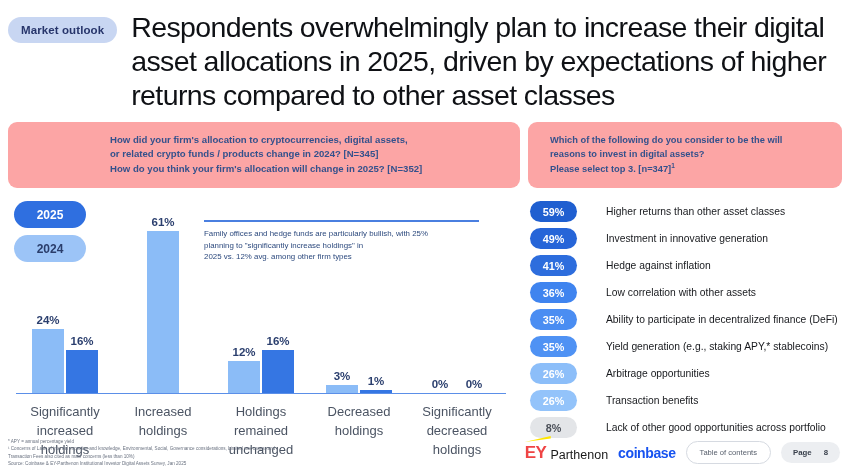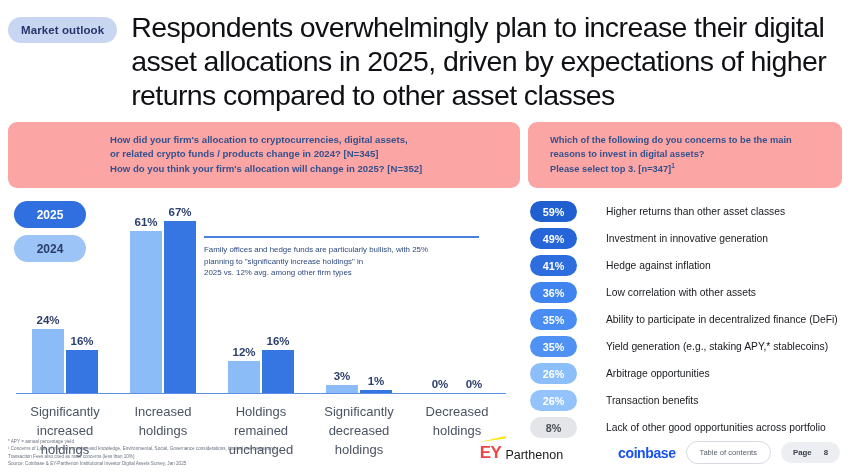--- a/index.html
+++ b/index.html
@@ -48,21 +48,21 @@
   .legend { position: absolute; left: 6px; top: 5px; z-index: 3; }
   .legend-pill {
     width: 72px; height: 27px; border-radius: 999px;
     display: flex; align-items: center; justify-content: center;
     font-size: 12px; font-weight: bold; margin-bottom: 7px;
   }
   .legend-2025 { background: #2f6fe0; color: #ffffff; }
   .legend-2024 { background: #9cc4f7; color: #2a3d6b; }
 
   
-  .annot { position: absolute; left: 196px; top: 24px; width: 275px; z-index: 3; margin-top: 16px; }
+  .annot { position: absolute; left: 196px; top: 24px; width: 275px; z-index: 3; }
   .annot-rule { height: 1.5px; background: #4a7fe0; width: 100%; margin-bottom: 6px; }
   .annot p { color: #2d4a7e; font-size: 7.9px; line-height: 1.5; }
 
   
   .chart { position: absolute; left: 0; top: 0; width: 512px; height: 245px; }
   .axis { position: absolute; left: 8px; right: 14px; bottom: 47px;
           height: 1.5px; background: #5b8fe8; }
   .groups {
     position: absolute; left: 8px; right: 14px; bottom: 48.5px; top: 10px;
     display: flex; align-items: flex-end;
@@ -99,21 +99,21 @@
   .notes { position: absolute; left: 8px; bottom: 4px; width: 380px; }
   .notes div { color: #6a7280; font-size: 4.6px; line-height: 1.65; }
   .brandrow { position: absolute; right: 10px; bottom: 8px;
               display: flex; align-items: center; gap: 10px; }
   .ey { position: relative; display: flex; align-items: flex-end; gap: 4px; }
   .ey-mark { font-size: 17px; font-weight: bold; color: #ef4444; letter-spacing: -.5px; line-height: 1; }
   .ey-beam { position: absolute; left: 0; top: -8px; width: 26px; height: 6px;
              background: linear-gradient(100deg, #ffe600 60%, #ffe600 100%);
              clip-path: polygon(0 100%, 100% 0, 100% 42%, 0 100%); }
   .ey-word { font-size: 12.5px; color: #1a1a1a; line-height: 1; }
-  .cb { font-size: 14px; font-weight: bold; color: #1652f0; letter-spacing: -.4px; line-height: 1; margin-left: 45px; }
+  .cb { font-size: 14px; font-weight: bold; color: #1652f0; letter-spacing: -.4px; line-height: 1; }
   .toc {
     border: 1px solid #d6dae1; border-radius: 999px; padding: 6px 13px;
     font-size: 7.6px; color: #565e6b; background: #fff;
   }
   .page {
     background: #eceef1; border-radius: 999px; padding: 6px 12px;
     font-size: 7.8px; color: #3a414d; display: flex; gap: 12px; font-weight: bold;
   }
 </style>
 </head>
@@ -129,21 +129,21 @@
   <div class="qrow">
     <div class="qbox left">
       <div class="qinner">
         <p>How did your firm's allocation to cryptocurrencies, digital assets,</p>
         <p>or related crypto funds / products change in 2024? [N=345]</p>
         <p>How do you think your firm's allocation will change in 2025? [N=352]</p>
       </div>
     </div>
     <div class="qbox right">
       <div class="qinner">
-        <p>Which of the following do you concerns to be the main</p>
+        <p>Which of the following do you consider to be the will</p>
         <p>reasons to invest in digital assets?</p>
         <p><span>Please select top 3. [n=347]</span><sup>1</sup></p>
       </div>
     </div>
   </div>
 
   <div class="body">
 
     <div class="panel-left">
 
@@ -176,24 +176,20 @@
                   <div class="bar c2025" style="height: 42.2857px;"></div>
                 </div>
               </div>
             </div>
             <div class="group">
               <div class="bars">
                 <div class="barwrap">
                   <div class="barval">61%</div>
                   <div class="bar c2024" style="height: 161.214px;"></div>
                 </div>
-                <div class="barwrap">
-                  <div class="barval">67%</div>
-                  <div class="bar c2025" style="height: 177.071px;"></div>
-                </div>
               </div>
             </div>
             <div class="group">
               <div class="bars">
                 <div class="barwrap">
                   <div class="barval">12%</div>
                   <div class="bar c2024" style="height: 31.7143px;"></div>
                 </div>
                 <div class="barwrap">
                   <div class="barval">16%</div>
@@ -224,22 +220,22 @@
                   <div class="bar c2025" style="height: 0px;"></div>
                 </div>
               </div>
             </div>
           </div>
         <div class="axis"></div>
         <div class="xlabels" id="x-labels">
             <div class="xlabel">Significantly increased holdings</div>
             <div class="xlabel">Increased holdings</div>
             <div class="xlabel">Holdings remained unchanged</div>
+            <div class="xlabel">Decreased holdings</div>
             <div class="xlabel">Significantly decreased holdings</div>
-            <div class="xlabel">Decreased holdings</div>
           </div>
       </div>
     </div>
 
     <div class="panel-right">
       <div class="reasons" id="reasons-list">
           <div class="reason">
             <div class="rpill" style="background: rgb(31, 95, 208); color: rgb(255, 255, 255);">59%</div>
             <div class="rlabel">Higher returns than other asset classes</div>
           </div>

